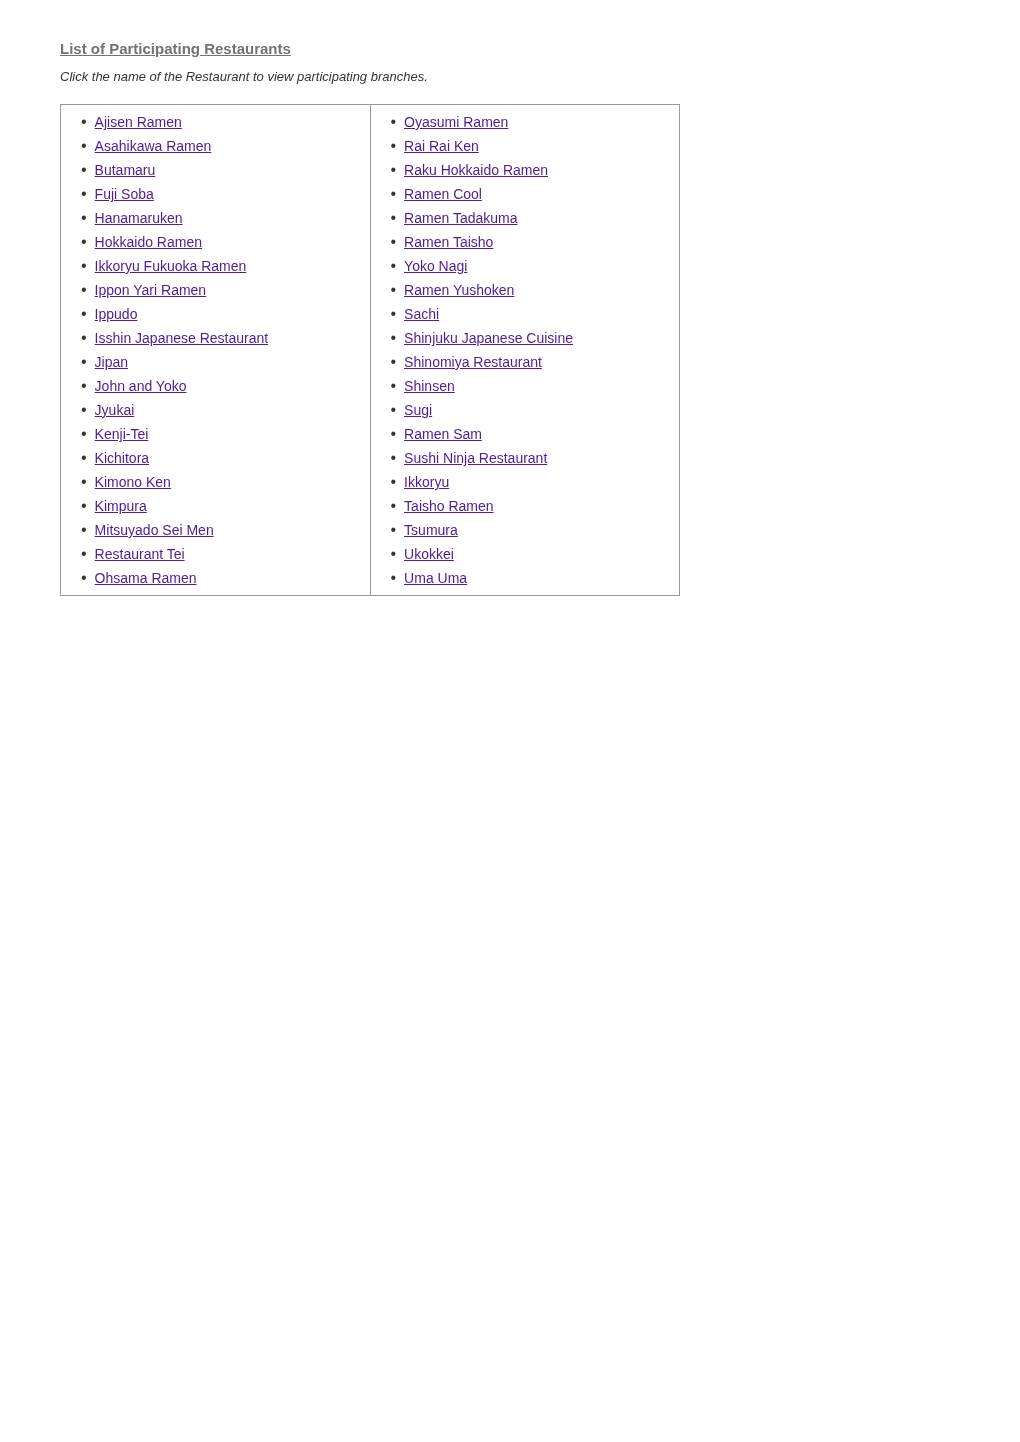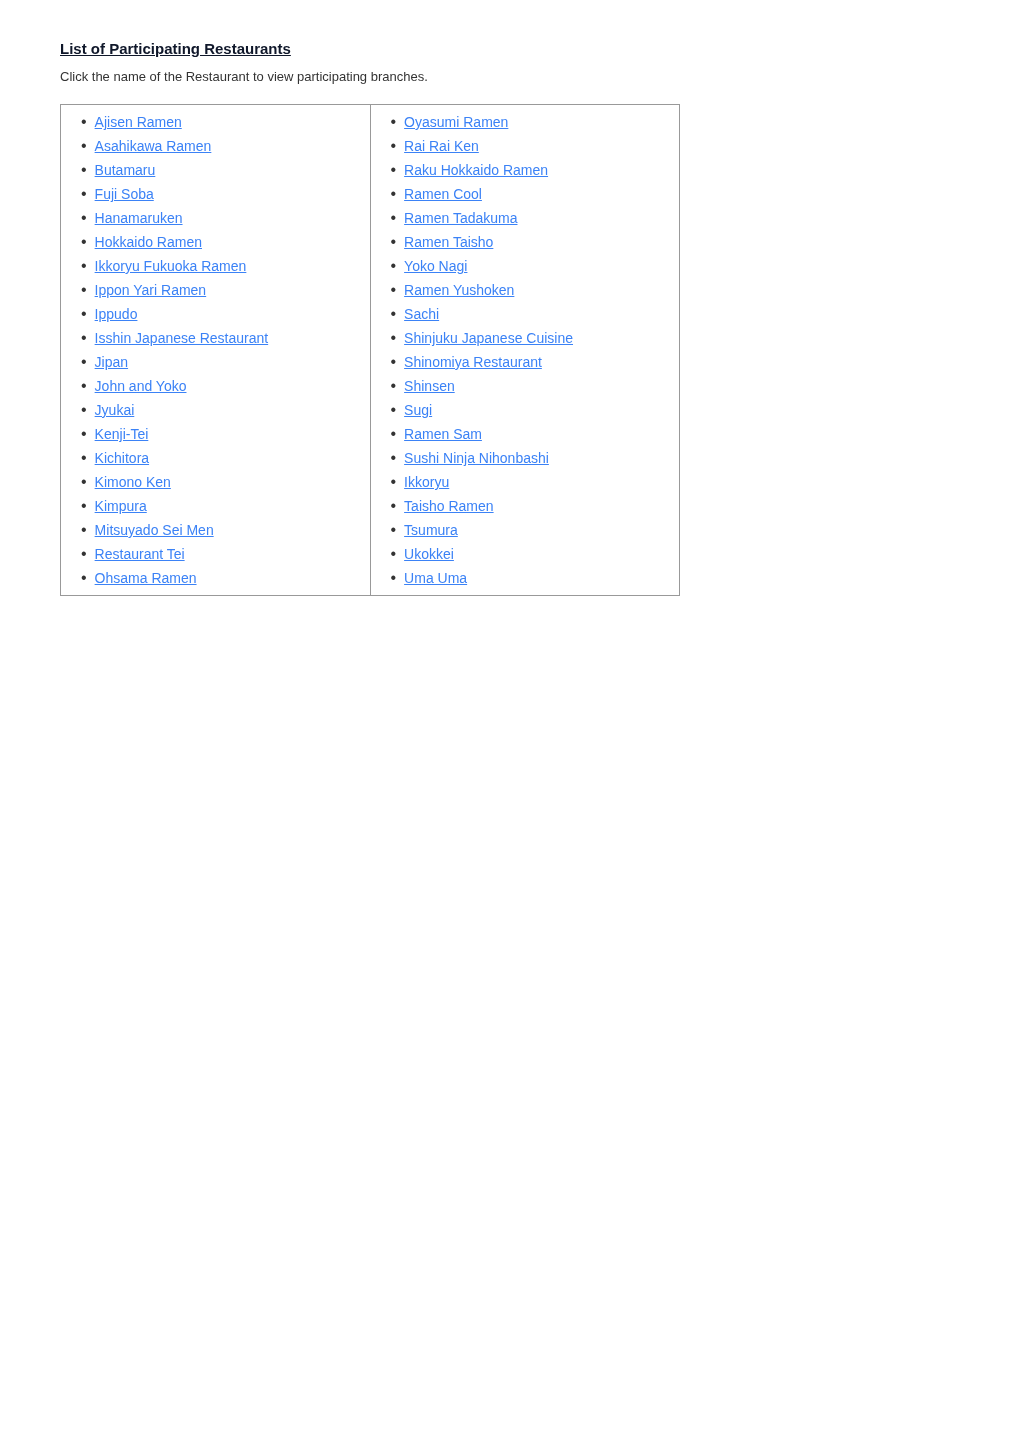--- a/index.html
+++ b/index.html
@@ -14,24 +14,25 @@
       color: #333;
       background: #fff;
       padding: 40px 60px;
     }
 
     .page-title {
       font-weight: bold;
       font-size: 15px;
       text-decoration: underline;
       margin-bottom: 12px;
-      color: #0f172a;
+      color: #737373;
     }
 
     .subtitle {
+      font-style: italic;
       font-size: 13px;
       color: #333;
       margin-bottom: 20px;
     }
 
     .restaurant-table {
       border-collapse: collapse;
       width: 620px;
       border: 1px solid #999;
     }
@@ -57,21 +58,21 @@
     }
 
     .restaurant-table ul li::before {
       content: "•";
       color: #333;
       margin-right: 8px;
       font-size: 16px;
     }
 
     .restaurant-table ul li a {
-      color: #3b82f6;
+      color: #4c1d95;
       cursor: pointer;
     }
   </style>
 </head>
 <body>
 
 <div class="page-title">List of Participating Restaurants</div>
 <div class="subtitle">Click the name of the Restaurant to view participating branches.</div>
 
 <table class="restaurant-table">
@@ -179,21 +180,21 @@
             <li>
               <a href="#">Shinsen</a>
             </li>
             <li>
               <a href="#">Sugi</a>
             </li>
             <li>
               <a href="#">Ramen Sam</a>
             </li>
             <li>
-              <a href="#">Sushi Ninja Nihonbashi</a>
+              <a href="#">Sushi Ninja Restaurant</a>
             </li>
             <li>
               <a href="#">Ikkoryu</a>
             </li>
             <li>
               <a href="#">Taisho Ramen</a>
             </li>
             <li>
               <a href="#">Tsumura</a>
             </li>

